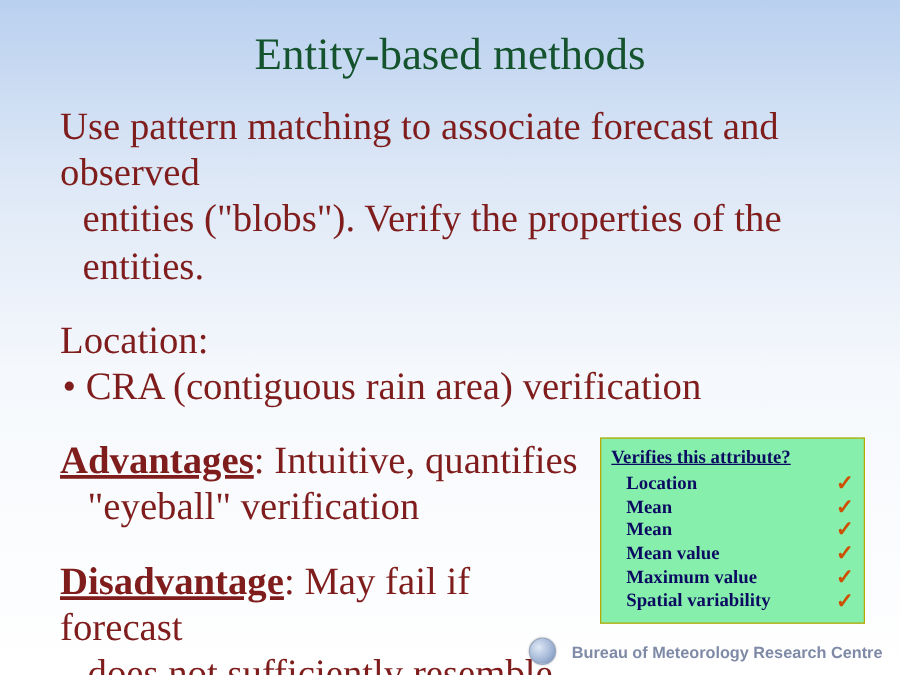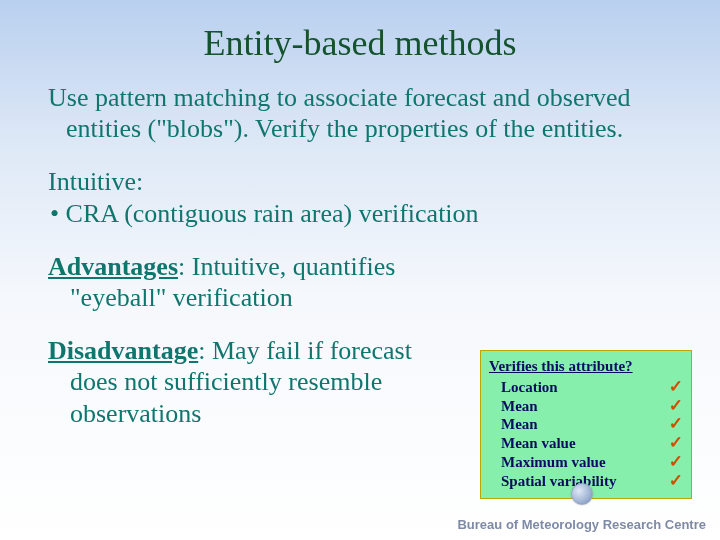--- a/index.html
+++ b/index.html
@@ -22,22 +22,22 @@
     position: relative;
   }
   .title {
     text-align: center;
     font-size: 36px;
     color: #14532d;
     margin: 0 0 18px 0;
     font-weight: normal;
   }
   .body-text {
-    font-size: 26px;
-    color: #0f766e;
+    font-size: 31px;
+    color: #7f1d1d;
     line-height: 1.2;
   }
   .block {
     margin-bottom: 22px;
   }
   .intro {
     padding-left: 0;
   }
   .intro-line2 {
     padding-left: 18px;
@@ -98,21 +98,20 @@
     right: 14px;
     bottom: 8px;
     display: flex;
     align-items: center;
     gap: 12px;
     font-family: Arial, sans-serif;
     font-size: 13px;
     font-weight: bold;
     color: #7e8aa6;
     text-shadow: 0 1px 0 #fff;
-    flex-direction: column;
   }
   .footer-globe {
     width: 20px;
     height: 20px;
     border-radius: 50%;
     background: radial-gradient(circle at 35% 35%, #dfe8f5 0%, #9eb3d4 60%, #6f87ad 100%);
     border: 1px solid #9aa8bf;
     box-shadow: 0 0 2px rgba(0,0,0,.2);
   }
 </style>
@@ -122,21 +121,21 @@
 <div class="slide">
 
   <h1 class="title">Entity-based methods</h1>
 
   <div class="body-text block intro">
     <div>Use pattern matching to associate forecast and observed</div>
     <div class="intro-line2">entities ("blobs"). Verify the properties of the entities.</div>
   </div>
 
   <div class="body-text block">
-    <div class="examples-heading">Intuitive:</div>
+    <div class="examples-heading">Location:</div>
     <div class="bullet-row">• CRA (contiguous rain area) verification</div>
   </div>
 
   <div class="body-text block adv-dis">
     <div>
       <span class="label-under">Advantages</span><span>: Intuitive, quantifies</span>
     </div>
     <div class="continuation">"eyeball" verification</div>
   </div>
 

